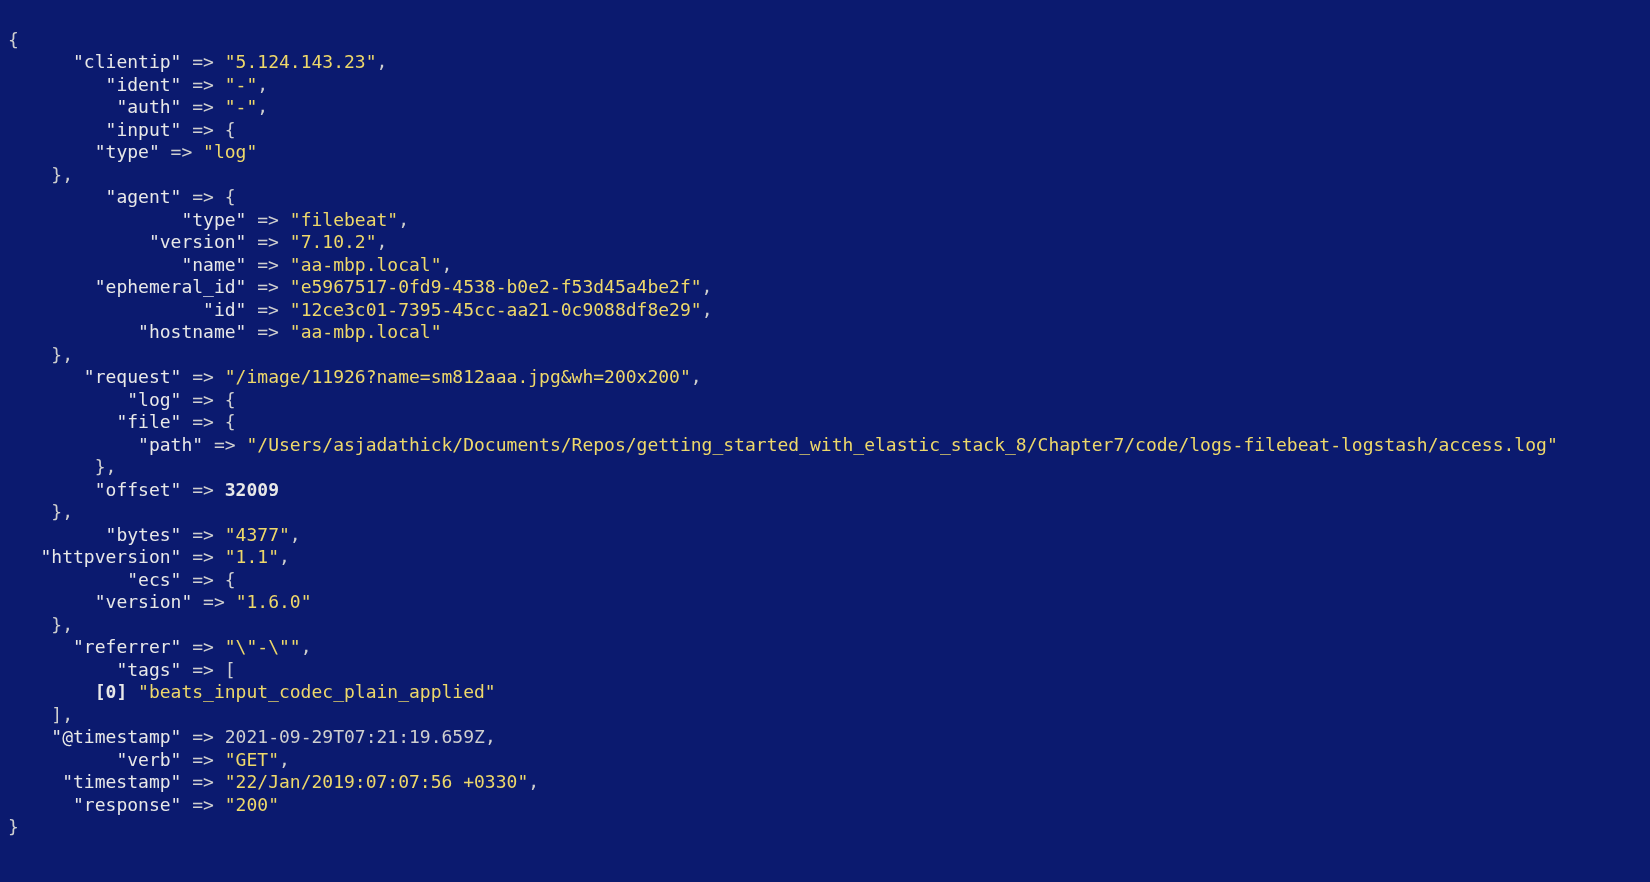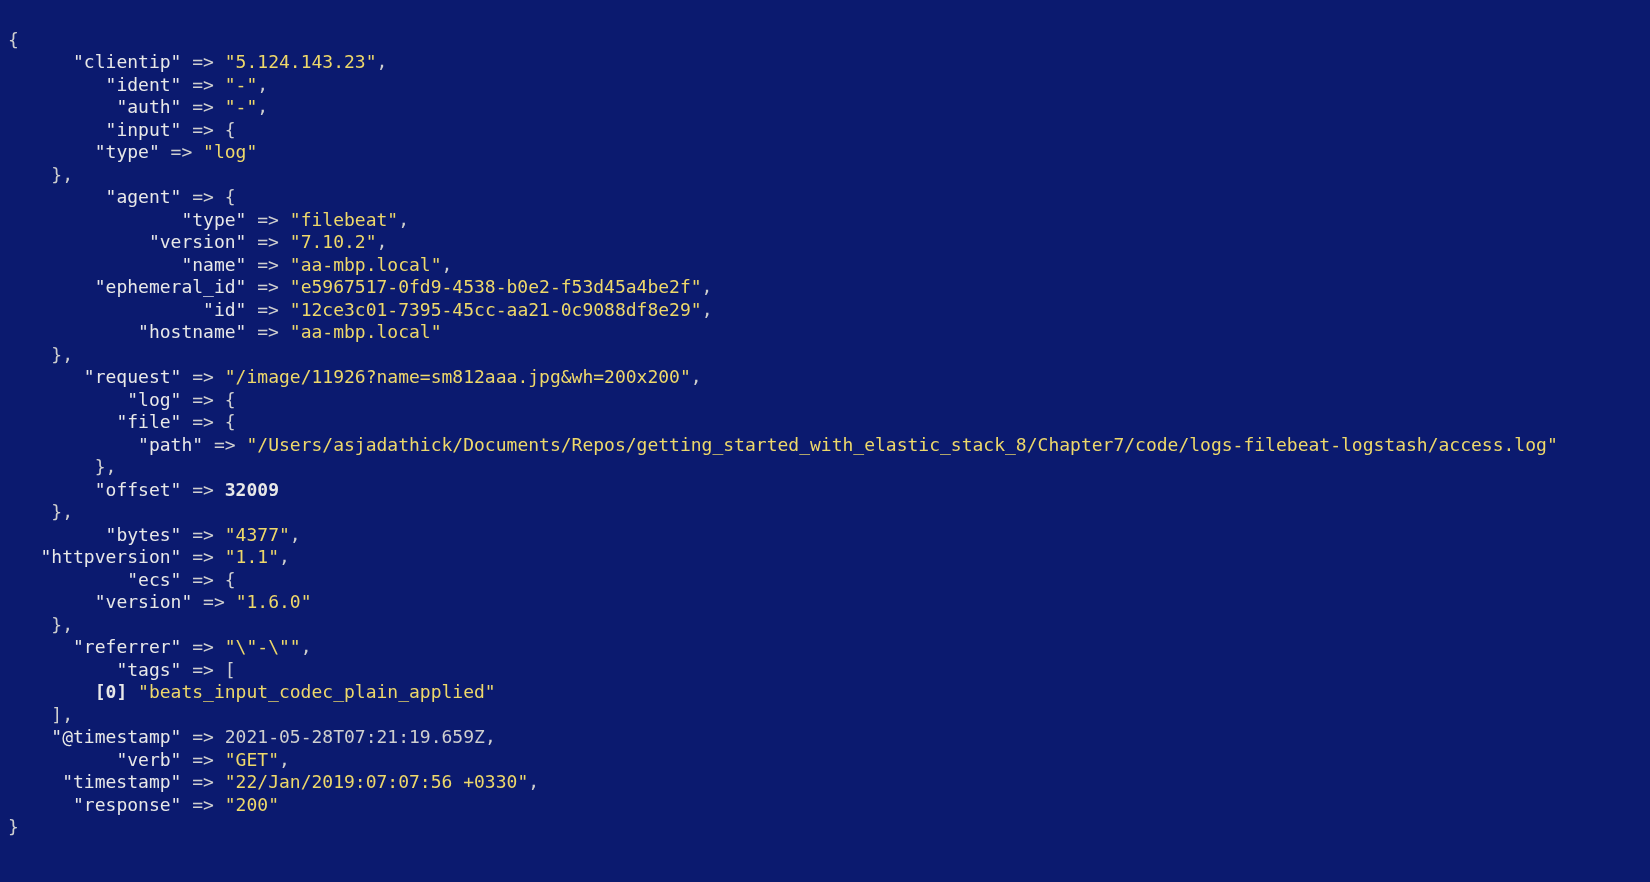--- a/index.html
+++ b/index.html
@@ -49,18 +49,18 @@
 <span>    </span><span class="grey">}</span><span>,</span>
 <span>         </span><span class="white">"bytes"</span><span> </span><span class="grey">=&gt;</span><span> </span><span class="yellow">"4377"</span><span>,</span>
 <span>   </span><span class="white">"httpversion"</span><span> </span><span class="grey">=&gt;</span><span> </span><span class="yellow">"1.1"</span><span>,</span>
 <span>           </span><span class="white">"ecs"</span><span> </span><span class="grey">=&gt;</span><span> </span><span class="grey">{</span>
 <span>        </span><span class="white">"version"</span><span> </span><span class="grey">=&gt;</span><span> </span><span class="yellow">"1.6.0"</span>
 <span>    </span><span class="grey">}</span><span>,</span>
 <span>      </span><span class="white">"referrer"</span><span> </span><span class="grey">=&gt;</span><span> </span><span class="yellow">"\"-\""</span><span>,</span>
 <span>          </span><span class="white">"tags"</span><span> </span><span class="grey">=&gt;</span><span> </span><span class="grey">[</span>
 <span>        </span><span class="white bold">[0]</span><span> </span><span class="yellow">"beats_input_codec_plain_applied"</span>
 <span>    </span><span class="grey">]</span><span>,</span>
-<span>    </span><span class="white">"@timestamp"</span><span> </span><span class="grey">=&gt;</span><span> </span><span class="grey">2021-05-28T07:21:19.659Z</span><span>,</span>
+<span>    </span><span class="white">"@timestamp"</span><span> </span><span class="grey">=&gt;</span><span> </span><span class="grey">2021-09-29T07:21:19.659Z</span><span>,</span>
 <span>          </span><span class="white">"verb"</span><span> </span><span class="grey">=&gt;</span><span> </span><span class="yellow">"GET"</span><span>,</span>
 <span>     </span><span class="white">"timestamp"</span><span> </span><span class="grey">=&gt;</span><span> </span><span class="yellow">"22/Jan/2019:07:07:56 +0330"</span><span>,</span>
 <span>      </span><span class="white">"response"</span><span> </span><span class="grey">=&gt;</span><span> </span><span class="yellow">"200"</span>
 <span>}</span>
 </div>
 
 </body></html>

